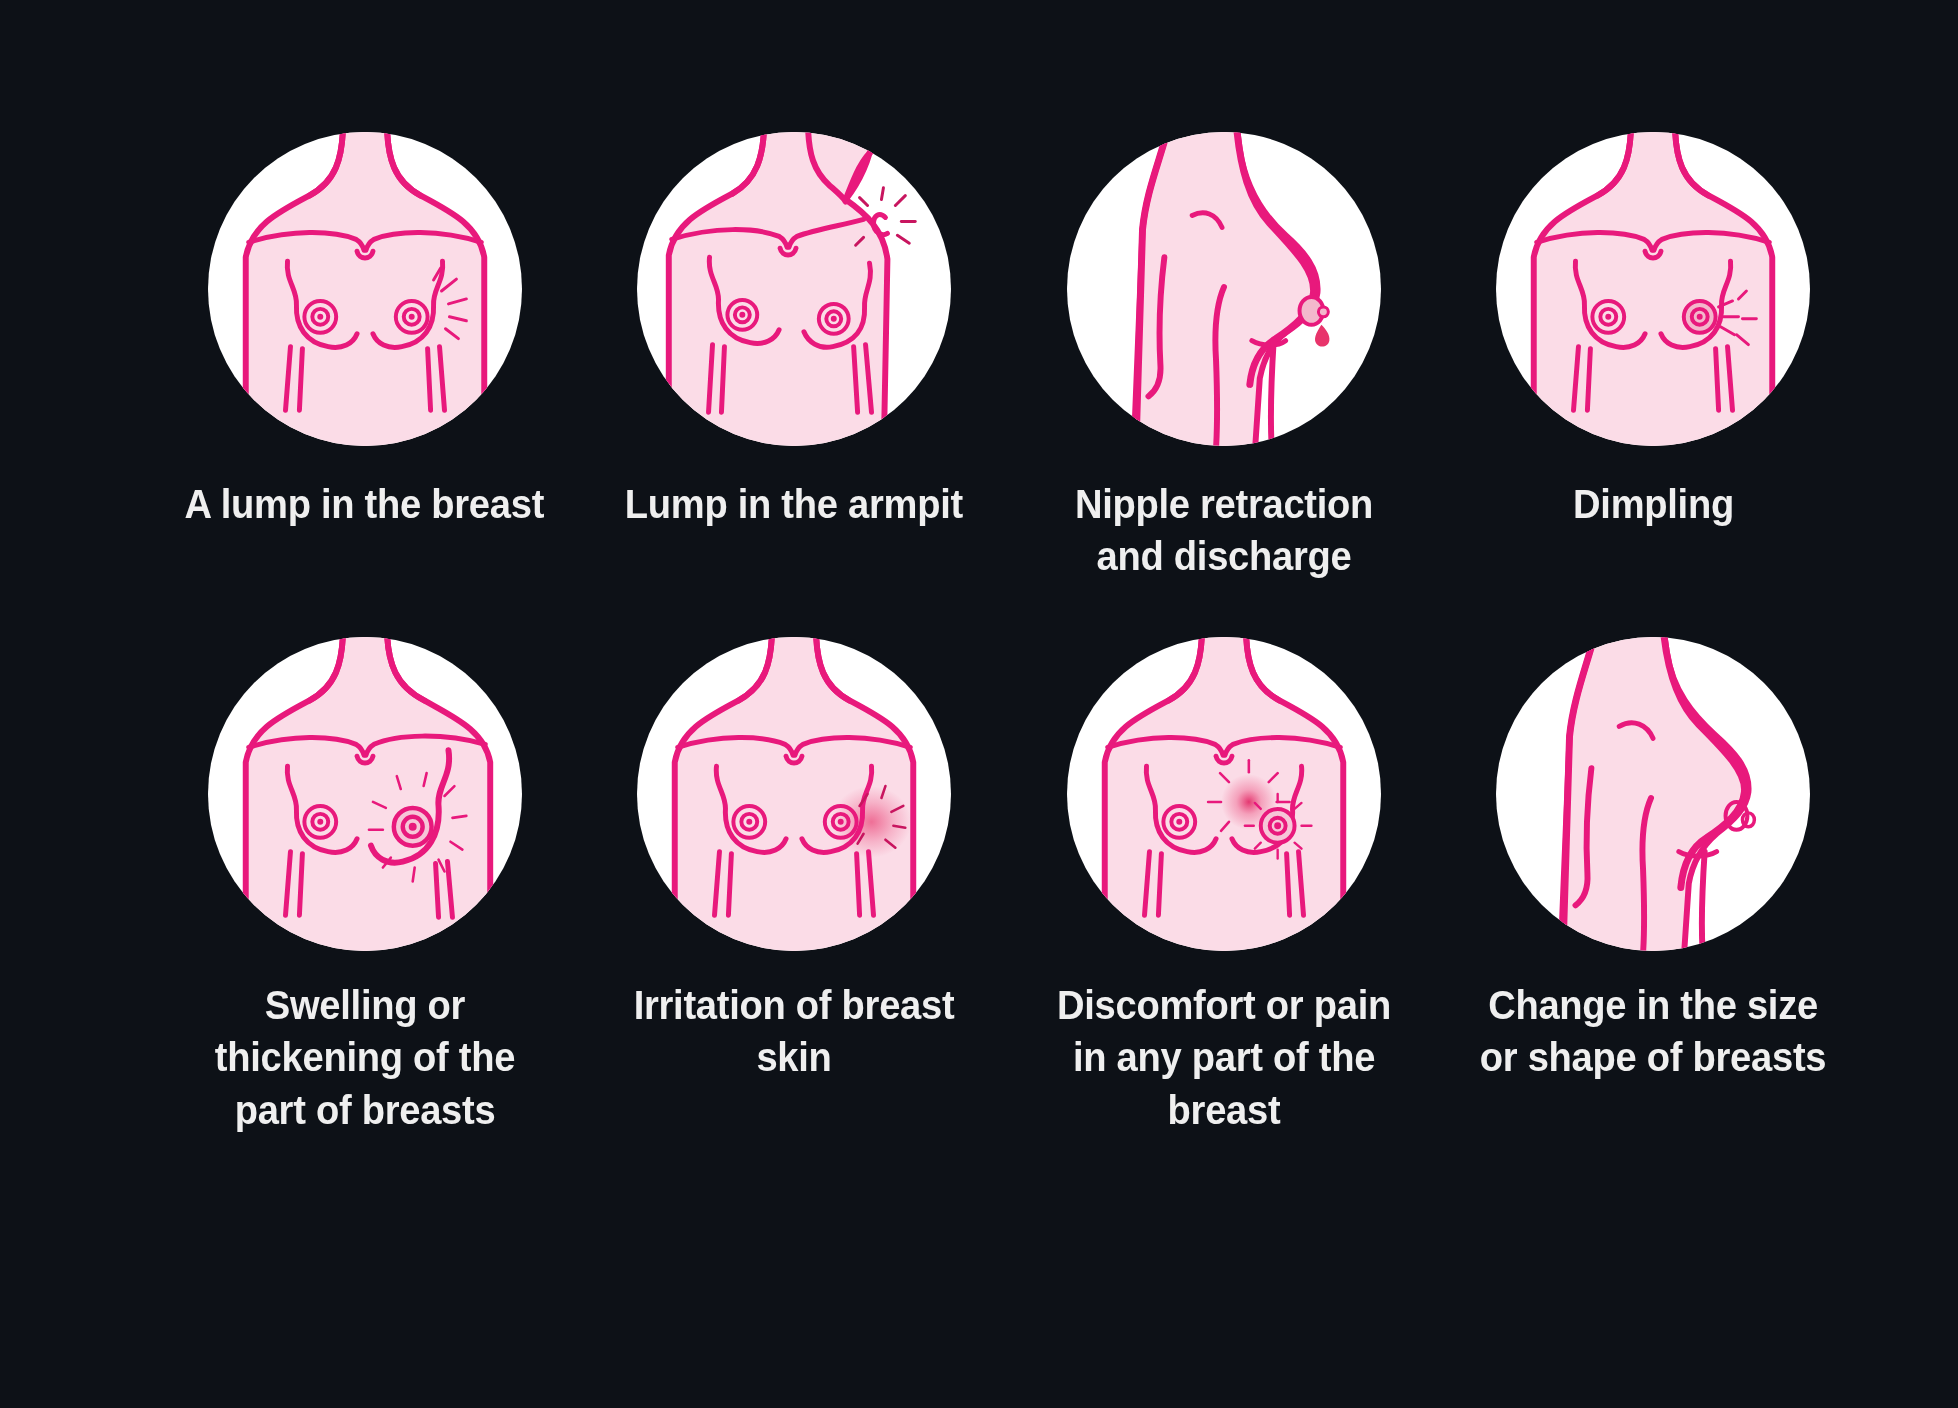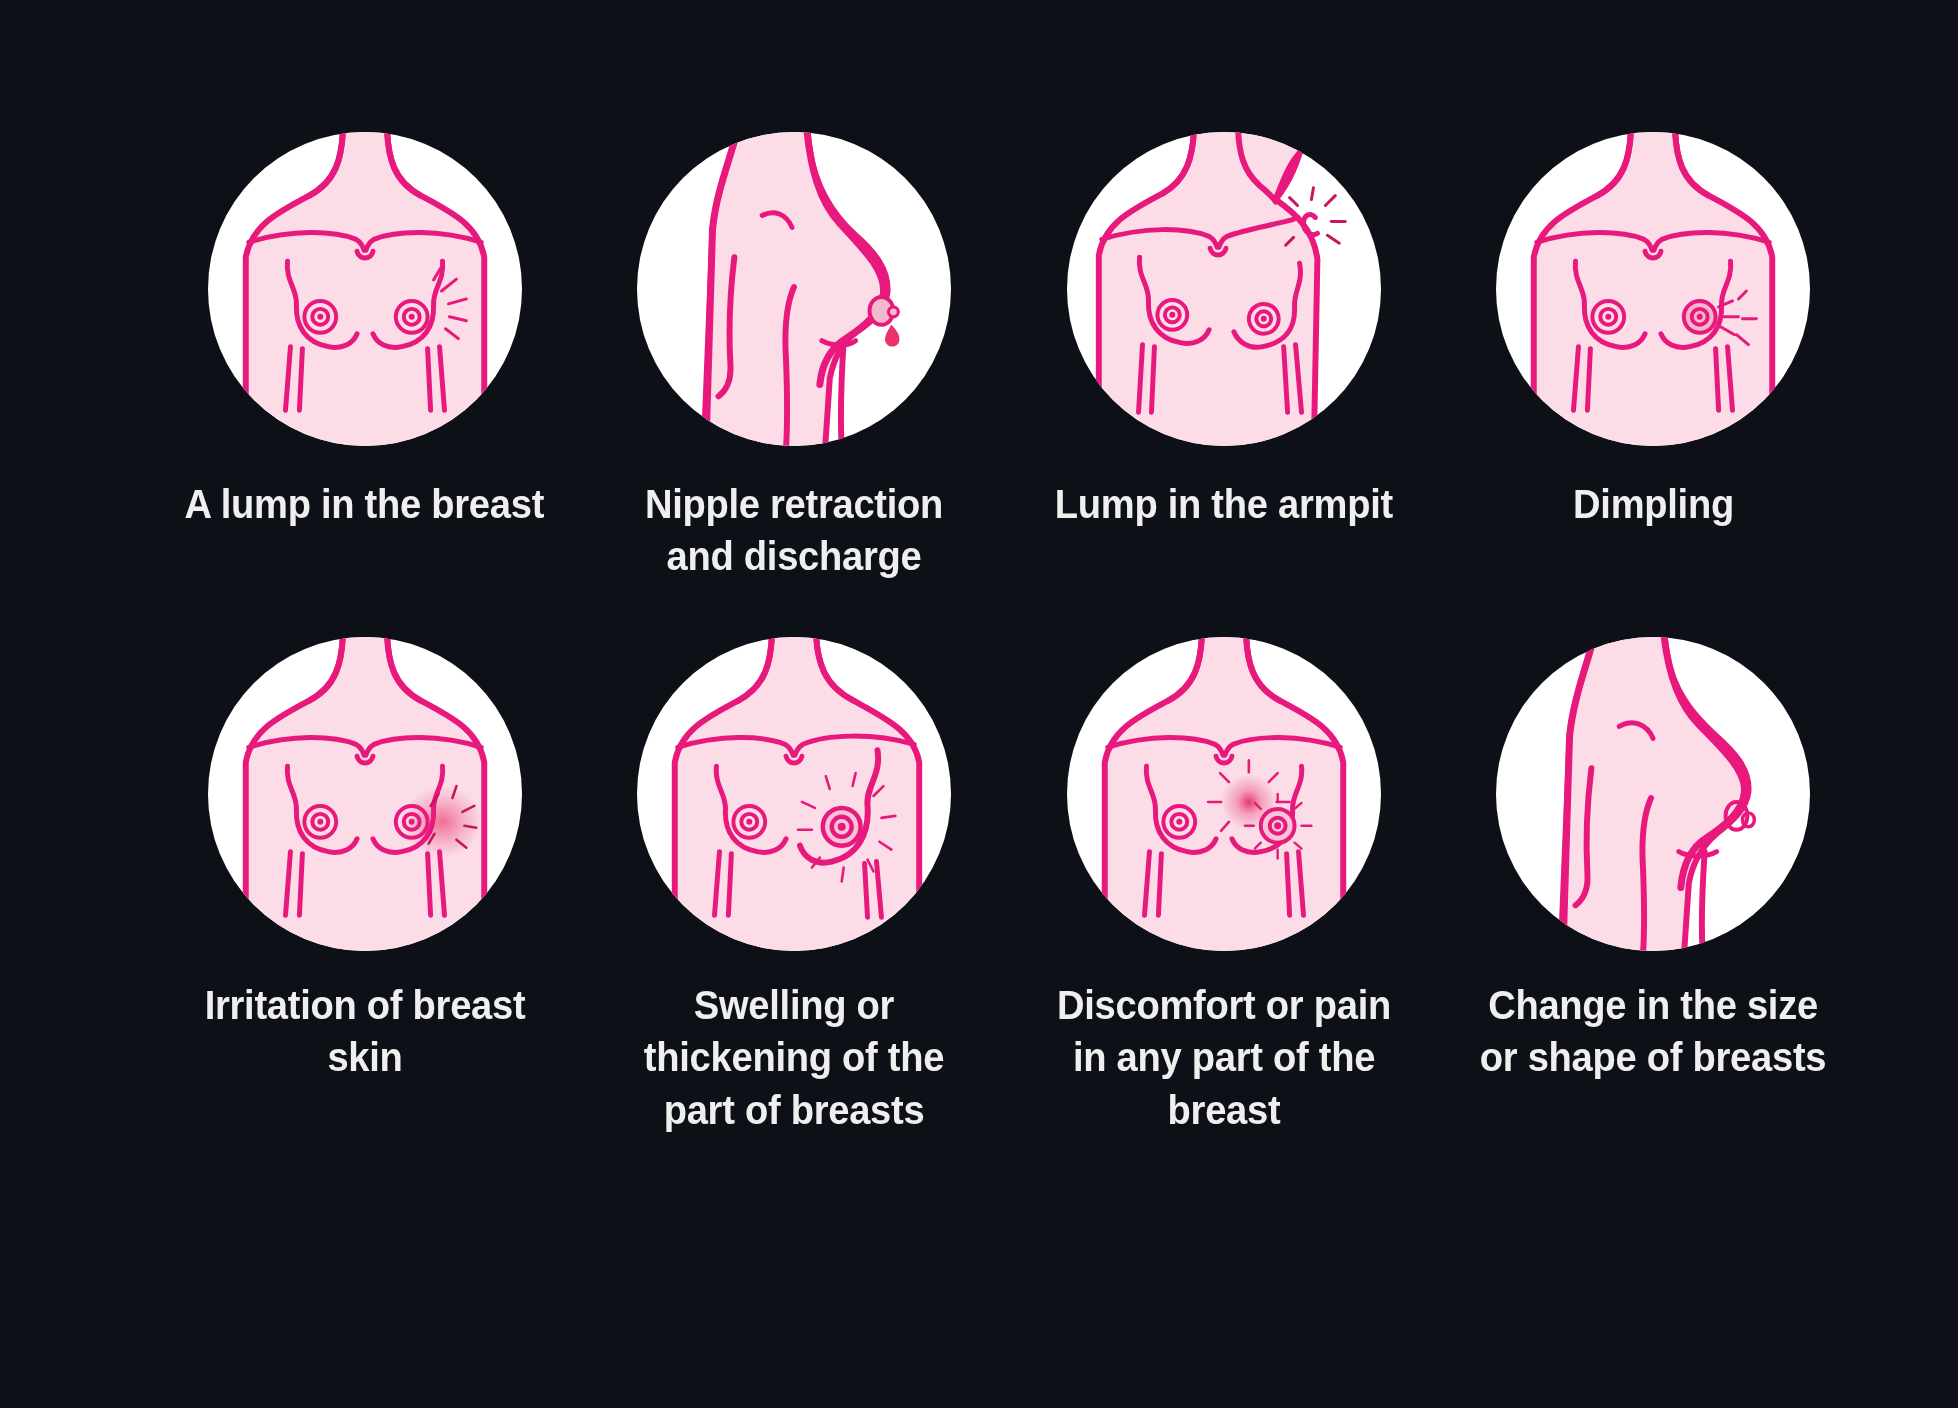--- a/index.html
+++ b/index.html
@@ -94,49 +94,20 @@
               <path d="M237 162 L252 150"></path>
               <path d="M244 175 L262 170"></path>
               <path d="M245 188 L262 192"></path>
               <path d="M241 200 L254 210"></path>
               <path d="M229 151 L236 139"></path>
             </g>
           </g>
         </svg>
       </div>
       <div class="caption">A lump in the breast</div>
-    </div>
-
-    <div class="cell">
-      <div class="circle-wrap">
-        <svg viewBox="0 0 320 320" xmlns="http://www.w3.org/2000/svg">
-          <defs>
-            <clipPath id="c2">
-                <circle cx="160" cy="160" r="158"></circle>
-              </clipPath>
-          </defs>
-          <circle cx="160" cy="160" r="158" fill="#FFFFFF"></circle>
-          <g clip-path="url(#c2)">
-            <path d="M106 -10 C96 30 82 60 78 100 L70 300 L78 340 L190 340 L196 250 C200 230 208 214 222 204
-                     C240 192 252 180 254 164 C256 140 240 122 222 106 C200 86 182 60 176 20 L172 -10 Z" fill="#FBDCE7" stroke="#E8197C" stroke-width="6" stroke-linejoin="round"></path>
-            <path d="M172 -10 C176 40 186 72 206 94 C232 122 252 142 250 164 C248 184 230 198 212 210
-                     C196 220 188 236 186 256" fill="none" stroke="#E8197C" stroke-width="7" stroke-linecap="round"></path>
-            <path d="M106 -10 C96 30 82 60 78 100 L72 300" fill="none" stroke="#E8197C" stroke-width="7" stroke-linecap="round"></path>
-            <path d="M128 86 C140 80 152 84 158 98" fill="none" stroke="#E8197C" stroke-width="5" stroke-linecap="round"></path>
-            <path d="M100 128 C96 160 94 200 96 236 C97 252 92 262 84 268" fill="none" stroke="#E8197C" stroke-width="6" stroke-linecap="round"></path>
-            <path d="M160 158 C152 176 150 200 152 232 C153 258 154 286 152 320" fill="none" stroke="#E8197C" stroke-width="6" stroke-linecap="round"></path>
-            <path d="M188 212 C198 218 214 218 222 212" fill="none" stroke="#E8197C" stroke-width="5" stroke-linecap="round"></path>
-            <path d="M210 212 C208 244 206 284 208 320" fill="none" stroke="#E8197C" stroke-width="6" stroke-linecap="round"></path>
-            <ellipse cx="248" cy="182" rx="12" ry="14" fill="#F3B8CC" stroke="#E8197C" stroke-width="4"></ellipse>
-            <circle cx="260" cy="183" r="5" fill="#F3B8CC" stroke="#E8197C" stroke-width="3"></circle>
-            <path d="M258 196 C252 205 250 211 253 215 C257 220 265 218 266 212 C267 206 262 200 258 196 Z" fill="#E8346B"></path>
-          </g>
-        </svg>
-      </div>
-      <div class="caption">Nipple retraction and discharge</div>
     </div>
 
     <div class="cell">
       <div class="circle-wrap">
         <svg viewBox="0 0 320 320" xmlns="http://www.w3.org/2000/svg">
           <defs>
             <clipPath id="c3">
                 <circle cx="160" cy="160" r="158"></circle>
               </clipPath>
           </defs>
@@ -174,20 +145,49 @@
           </g>
         </svg>
       </div>
       <div class="caption">Lump in the armpit</div>
     </div>
 
     <div class="cell">
       <div class="circle-wrap">
         <svg viewBox="0 0 320 320" xmlns="http://www.w3.org/2000/svg">
           <defs>
+            <clipPath id="c2">
+                <circle cx="160" cy="160" r="158"></circle>
+              </clipPath>
+          </defs>
+          <circle cx="160" cy="160" r="158" fill="#FFFFFF"></circle>
+          <g clip-path="url(#c2)">
+            <path d="M106 -10 C96 30 82 60 78 100 L70 300 L78 340 L190 340 L196 250 C200 230 208 214 222 204
+                     C240 192 252 180 254 164 C256 140 240 122 222 106 C200 86 182 60 176 20 L172 -10 Z" fill="#FBDCE7" stroke="#E8197C" stroke-width="6" stroke-linejoin="round"></path>
+            <path d="M172 -10 C176 40 186 72 206 94 C232 122 252 142 250 164 C248 184 230 198 212 210
+                     C196 220 188 236 186 256" fill="none" stroke="#E8197C" stroke-width="7" stroke-linecap="round"></path>
+            <path d="M106 -10 C96 30 82 60 78 100 L72 300" fill="none" stroke="#E8197C" stroke-width="7" stroke-linecap="round"></path>
+            <path d="M128 86 C140 80 152 84 158 98" fill="none" stroke="#E8197C" stroke-width="5" stroke-linecap="round"></path>
+            <path d="M100 128 C96 160 94 200 96 236 C97 252 92 262 84 268" fill="none" stroke="#E8197C" stroke-width="6" stroke-linecap="round"></path>
+            <path d="M160 158 C152 176 150 200 152 232 C153 258 154 286 152 320" fill="none" stroke="#E8197C" stroke-width="6" stroke-linecap="round"></path>
+            <path d="M188 212 C198 218 214 218 222 212" fill="none" stroke="#E8197C" stroke-width="5" stroke-linecap="round"></path>
+            <path d="M210 212 C208 244 206 284 208 320" fill="none" stroke="#E8197C" stroke-width="6" stroke-linecap="round"></path>
+            <ellipse cx="248" cy="182" rx="12" ry="14" fill="#F3B8CC" stroke="#E8197C" stroke-width="4"></ellipse>
+            <circle cx="260" cy="183" r="5" fill="#F3B8CC" stroke="#E8197C" stroke-width="3"></circle>
+            <path d="M258 196 C252 205 250 211 253 215 C257 220 265 218 266 212 C267 206 262 200 258 196 Z" fill="#E8346B"></path>
+          </g>
+        </svg>
+      </div>
+      <div class="caption">Nipple retraction and discharge</div>
+    </div>
+
+    <div class="cell">
+      <div class="circle-wrap">
+        <svg viewBox="0 0 320 320" xmlns="http://www.w3.org/2000/svg">
+          <defs>
             <clipPath id="c4">
                 <circle cx="160" cy="160" r="158"></circle>
               </clipPath>
           </defs>
           <circle cx="160" cy="160" r="158" fill="#FFFFFF"></circle>
           <g clip-path="url(#c4)">
             <path d="M138 -10 C138 30 130 52 104 66 C72 83 46 96 40 128 L40 340 L280 340 L280 128 C274 96 248 83 216 66 C190 52 182 30 182 -10 Z" fill="#FBDCE7" stroke="#E8197C" stroke-width="6" stroke-linejoin="round"></path>
             <path d="M138 -10 C138 30 130 52 104 66" fill="none" stroke="#E8197C" stroke-width="6" stroke-linecap="round"></path>
             <path d="M182 -10 C182 30 190 52 216 66" fill="none" stroke="#E8197C" stroke-width="6" stroke-linecap="round"></path>
             <path d="M43 113 C85 100 128 101 151 110 C156 113 158 117 159 121" fill="none" stroke="#E8197C" stroke-width="5" stroke-linecap="round"></path>
@@ -213,66 +213,20 @@
             </g>
           </g>
         </svg>
       </div>
       <div class="caption">Dimpling</div>
     </div>
 
   </div>
 
   <div class="row row2">
-
-    <div class="cell">
-      <div class="circle-wrap">
-        <svg viewBox="0 0 320 320" xmlns="http://www.w3.org/2000/svg">
-          <defs>
-            <clipPath id="c5">
-                <circle cx="160" cy="160" r="158"></circle>
-              </clipPath>
-            <radialGradient id="glow5" cx="50%" cy="50%" r="50%">
-              <stop offset="0%" stop-color="#E8346B" stop-opacity="0.65"></stop>
-              <stop offset="55%" stop-color="#E8346B" stop-opacity="0.25"></stop>
-              <stop offset="100%" stop-color="#E8346B" stop-opacity="0"></stop>
-            </radialGradient>
-          </defs>
-          <circle cx="160" cy="160" r="158" fill="#FFFFFF"></circle>
-          <g clip-path="url(#c5)">
-            <path d="M138 -10 C138 30 130 52 104 66 C72 83 46 96 40 128 L40 340 L280 340 L280 128 C274 96 248 83 216 66 C190 52 182 30 182 -10 Z" fill="#FBDCE7" stroke="#E8197C" stroke-width="6" stroke-linejoin="round"></path>
-            <path d="M138 -10 C138 30 130 52 104 66" fill="none" stroke="#E8197C" stroke-width="6" stroke-linecap="round"></path>
-            <path d="M182 -10 C182 30 190 52 216 66" fill="none" stroke="#E8197C" stroke-width="6" stroke-linecap="round"></path>
-            <path d="M43 113 C85 100 128 101 151 110 C156 113 158 117 159 121" fill="none" stroke="#E8197C" stroke-width="5" stroke-linecap="round"></path>
-            <path d="M277 113 C235 100 192 101 169 110 C164 113 162 117 161 121" fill="none" stroke="#E8197C" stroke-width="5" stroke-linecap="round"></path>
-            <path d="M152 122 C154 131 166 131 168 122" fill="none" stroke="#E8197C" stroke-width="5" stroke-linecap="round"></path>
-            <ellipse cx="238" cy="188" rx="40" ry="36" fill="url(#glow5)"></ellipse>
-            <path d="M82 132 C80 152 92 160 91 176 C90 198 101 214 123 218 C137 221 148 215 152 205" fill="none" stroke="#E8197C" stroke-width="5" stroke-linecap="round"></path>
-            <path d="M238 132 C240 152 228 160 229 176 C230 198 219 214 197 218 C183 221 172 215 168 205" fill="none" stroke="#E8197C" stroke-width="5" stroke-linecap="round"></path>
-            <circle cx="115" cy="188" r="16" fill="none" stroke="#E8197C" stroke-width="4"></circle>
-            <circle cx="115" cy="188" r="8" fill="none" stroke="#E8197C" stroke-width="4"></circle>
-            <circle cx="115" cy="188" r="3" fill="#E8197C"></circle>
-            <circle cx="207" cy="188" r="16" fill="none" stroke="#E8197C" stroke-width="4"></circle>
-            <circle cx="207" cy="188" r="8" fill="none" stroke="#E8197C" stroke-width="4"></circle>
-            <circle cx="207" cy="188" r="3" fill="#E8197C"></circle>
-            <path d="M85 218 L80 282 M97 220 L94 282" fill="none" stroke="#E8197C" stroke-width="5" stroke-linecap="round"></path>
-            <path d="M235 218 L240 282 M223 220 L226 282" fill="none" stroke="#E8197C" stroke-width="5" stroke-linecap="round"></path>
-            <g stroke="#C8155F" stroke-width="2.6" stroke-linecap="round" fill="none">
-              <path d="M226 172 L234 160"></path>
-              <path d="M248 164 L252 152"></path>
-              <path d="M258 178 L270 172"></path>
-              <path d="M260 192 L272 194"></path>
-              <path d="M252 206 L262 214"></path>
-              <path d="M230 200 L224 210"></path>
-            </g>
-          </g>
-        </svg>
-      </div>
-      <div class="caption">Irritation of breast skin</div>
-    </div>
 
     <div class="cell">
       <div class="circle-wrap">
         <svg viewBox="0 0 320 320" xmlns="http://www.w3.org/2000/svg">
           <defs>
             <clipPath id="c6">
                 <circle cx="160" cy="160" r="158"></circle>
               </clipPath>
           </defs>
           <circle cx="160" cy="160" r="158" fill="#FFFFFF"></circle>
@@ -308,20 +262,66 @@
           </g>
         </svg>
       </div>
       <div class="caption">Swelling or thickening of the part of breasts</div>
     </div>
 
     <div class="cell">
       <div class="circle-wrap">
         <svg viewBox="0 0 320 320" xmlns="http://www.w3.org/2000/svg">
           <defs>
+            <clipPath id="c5">
+                <circle cx="160" cy="160" r="158"></circle>
+              </clipPath>
+            <radialGradient id="glow5" cx="50%" cy="50%" r="50%">
+              <stop offset="0%" stop-color="#E8346B" stop-opacity="0.65"></stop>
+              <stop offset="55%" stop-color="#E8346B" stop-opacity="0.25"></stop>
+              <stop offset="100%" stop-color="#E8346B" stop-opacity="0"></stop>
+            </radialGradient>
+          </defs>
+          <circle cx="160" cy="160" r="158" fill="#FFFFFF"></circle>
+          <g clip-path="url(#c5)">
+            <path d="M138 -10 C138 30 130 52 104 66 C72 83 46 96 40 128 L40 340 L280 340 L280 128 C274 96 248 83 216 66 C190 52 182 30 182 -10 Z" fill="#FBDCE7" stroke="#E8197C" stroke-width="6" stroke-linejoin="round"></path>
+            <path d="M138 -10 C138 30 130 52 104 66" fill="none" stroke="#E8197C" stroke-width="6" stroke-linecap="round"></path>
+            <path d="M182 -10 C182 30 190 52 216 66" fill="none" stroke="#E8197C" stroke-width="6" stroke-linecap="round"></path>
+            <path d="M43 113 C85 100 128 101 151 110 C156 113 158 117 159 121" fill="none" stroke="#E8197C" stroke-width="5" stroke-linecap="round"></path>
+            <path d="M277 113 C235 100 192 101 169 110 C164 113 162 117 161 121" fill="none" stroke="#E8197C" stroke-width="5" stroke-linecap="round"></path>
+            <path d="M152 122 C154 131 166 131 168 122" fill="none" stroke="#E8197C" stroke-width="5" stroke-linecap="round"></path>
+            <ellipse cx="238" cy="188" rx="40" ry="36" fill="url(#glow5)"></ellipse>
+            <path d="M82 132 C80 152 92 160 91 176 C90 198 101 214 123 218 C137 221 148 215 152 205" fill="none" stroke="#E8197C" stroke-width="5" stroke-linecap="round"></path>
+            <path d="M238 132 C240 152 228 160 229 176 C230 198 219 214 197 218 C183 221 172 215 168 205" fill="none" stroke="#E8197C" stroke-width="5" stroke-linecap="round"></path>
+            <circle cx="115" cy="188" r="16" fill="none" stroke="#E8197C" stroke-width="4"></circle>
+            <circle cx="115" cy="188" r="8" fill="none" stroke="#E8197C" stroke-width="4"></circle>
+            <circle cx="115" cy="188" r="3" fill="#E8197C"></circle>
+            <circle cx="207" cy="188" r="16" fill="none" stroke="#E8197C" stroke-width="4"></circle>
+            <circle cx="207" cy="188" r="8" fill="none" stroke="#E8197C" stroke-width="4"></circle>
+            <circle cx="207" cy="188" r="3" fill="#E8197C"></circle>
+            <path d="M85 218 L80 282 M97 220 L94 282" fill="none" stroke="#E8197C" stroke-width="5" stroke-linecap="round"></path>
+            <path d="M235 218 L240 282 M223 220 L226 282" fill="none" stroke="#E8197C" stroke-width="5" stroke-linecap="round"></path>
+            <g stroke="#C8155F" stroke-width="2.6" stroke-linecap="round" fill="none">
+              <path d="M226 172 L234 160"></path>
+              <path d="M248 164 L252 152"></path>
+              <path d="M258 178 L270 172"></path>
+              <path d="M260 192 L272 194"></path>
+              <path d="M252 206 L262 214"></path>
+              <path d="M230 200 L224 210"></path>
+            </g>
+          </g>
+        </svg>
+      </div>
+      <div class="caption">Irritation of breast skin</div>
+    </div>
+
+    <div class="cell">
+      <div class="circle-wrap">
+        <svg viewBox="0 0 320 320" xmlns="http://www.w3.org/2000/svg">
+          <defs>
             <clipPath id="c8">
                 <circle cx="160" cy="160" r="158"></circle>
               </clipPath>
             <radialGradient id="glow8" cx="50%" cy="50%" r="50%">
               <stop offset="0%" stop-color="#E01B5C" stop-opacity="0.85"></stop>
               <stop offset="45%" stop-color="#E8346B" stop-opacity="0.35"></stop>
               <stop offset="100%" stop-color="#E8346B" stop-opacity="0"></stop>
             </radialGradient>
           </defs>
           <circle cx="160" cy="160" r="158" fill="#FFFFFF"></circle>

